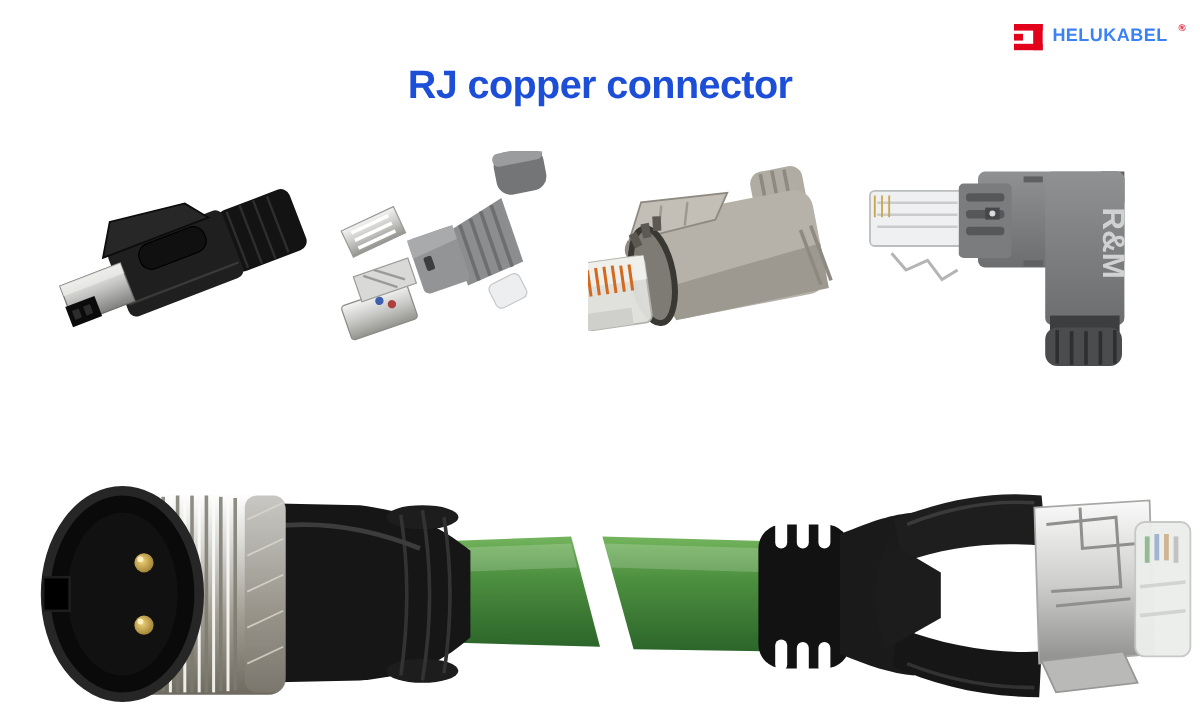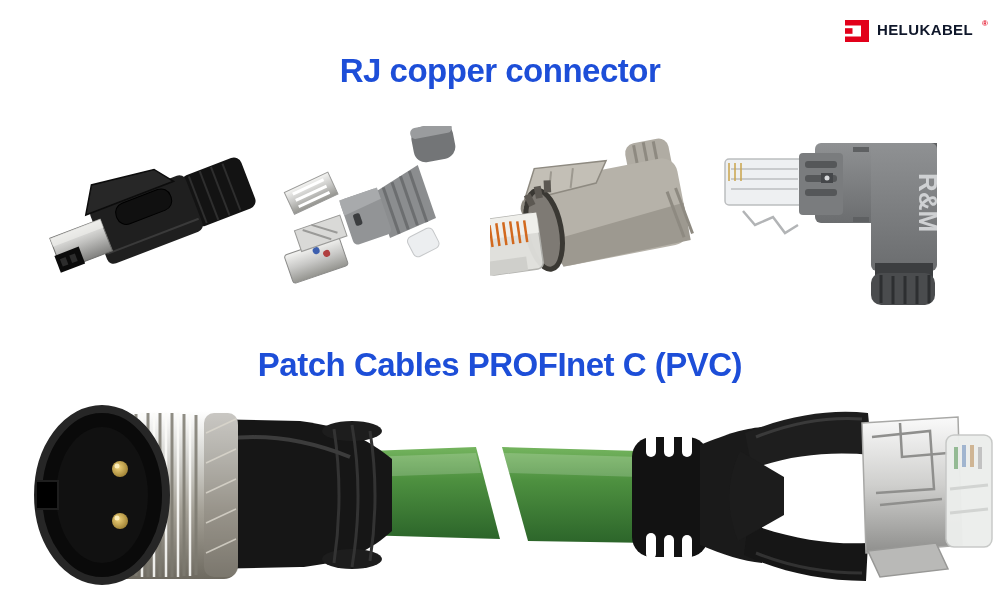--- a/index.html
+++ b/index.html
@@ -26,21 +26,21 @@
 
 <div class="page">
 
   <div class="logo">
     <svg class="logo-icon" viewBox="0 0 24 22">
       <rect x="0" y="0" width="24" height="5.5" fill="#e2001a"></rect>
       <rect x="0" y="16.5" width="24" height="5.5" fill="#e2001a"></rect>
       <rect x="16" y="0" width="8" height="22" fill="#e2001a"></rect>
       <rect x="0" y="8.2" width="7.5" height="5.6" fill="#e2001a"></rect>
     </svg>
-    <span class="logo-text" style="color:#0f172a">HELUKABEL</span>
+    <span class="logo-text" style="color:#3b82f6">HELUKABEL</span>
     <span class="logo-reg" style="color:#e2001a">®</span>
   </div>
 
   <h1 class="title title1">RJ copper connector</h1>
 
   <div class="img img1">
     <svg viewBox="0 0 225 175" width="225" height="175">
       <defs>
         <linearGradient id="m1" x1="0" y1="0" x2="0" y2="1">
           <stop offset="0" stop-color="#f0f0ee"></stop>
@@ -198,21 +198,20 @@
       <g stroke="#2d2f31" stroke-width="3">
         <line x1="178" y1="154" x2="178" y2="182"></line>
           <line x1="190" y1="155" x2="190" y2="183"></line>
         <line x1="202" y1="155" x2="202" y2="183"></line>
           <line x1="214" y1="155" x2="214" y2="183"></line>
         <line x1="226" y1="154" x2="226" y2="182"></line>
       </g>
     </svg>
   </div>
 
-  <h2 class="title title2">Patch Cables PROFInet C (PVC)</h2>
 
   <div class="img cable">
     <svg viewBox="0 0 1000 207" width="1000" height="207">
       <defs>
         <linearGradient id="grn" x1="0" y1="0" x2="0" y2="1">
           <stop offset="0" stop-color="#74b45e"></stop>
             <stop offset=".35" stop-color="#4e9140"></stop>
             <stop offset="1" stop-color="#2c652a"></stop>
         </linearGradient>
         <linearGradient id="mtl" x1="0" y1="0" x2="0" y2="1">

